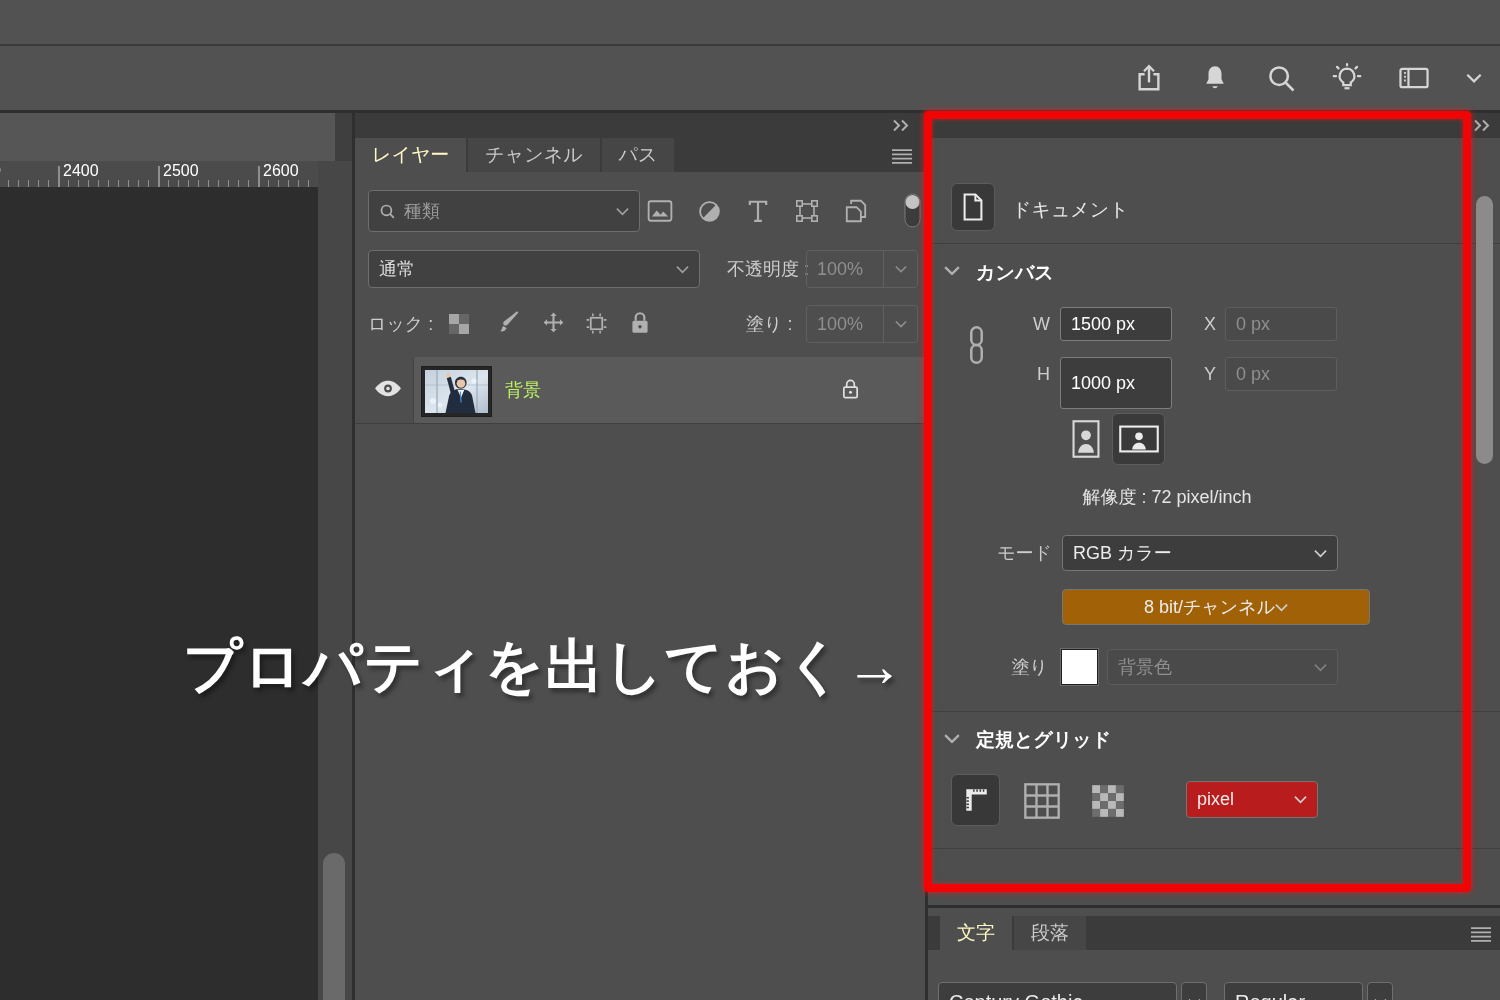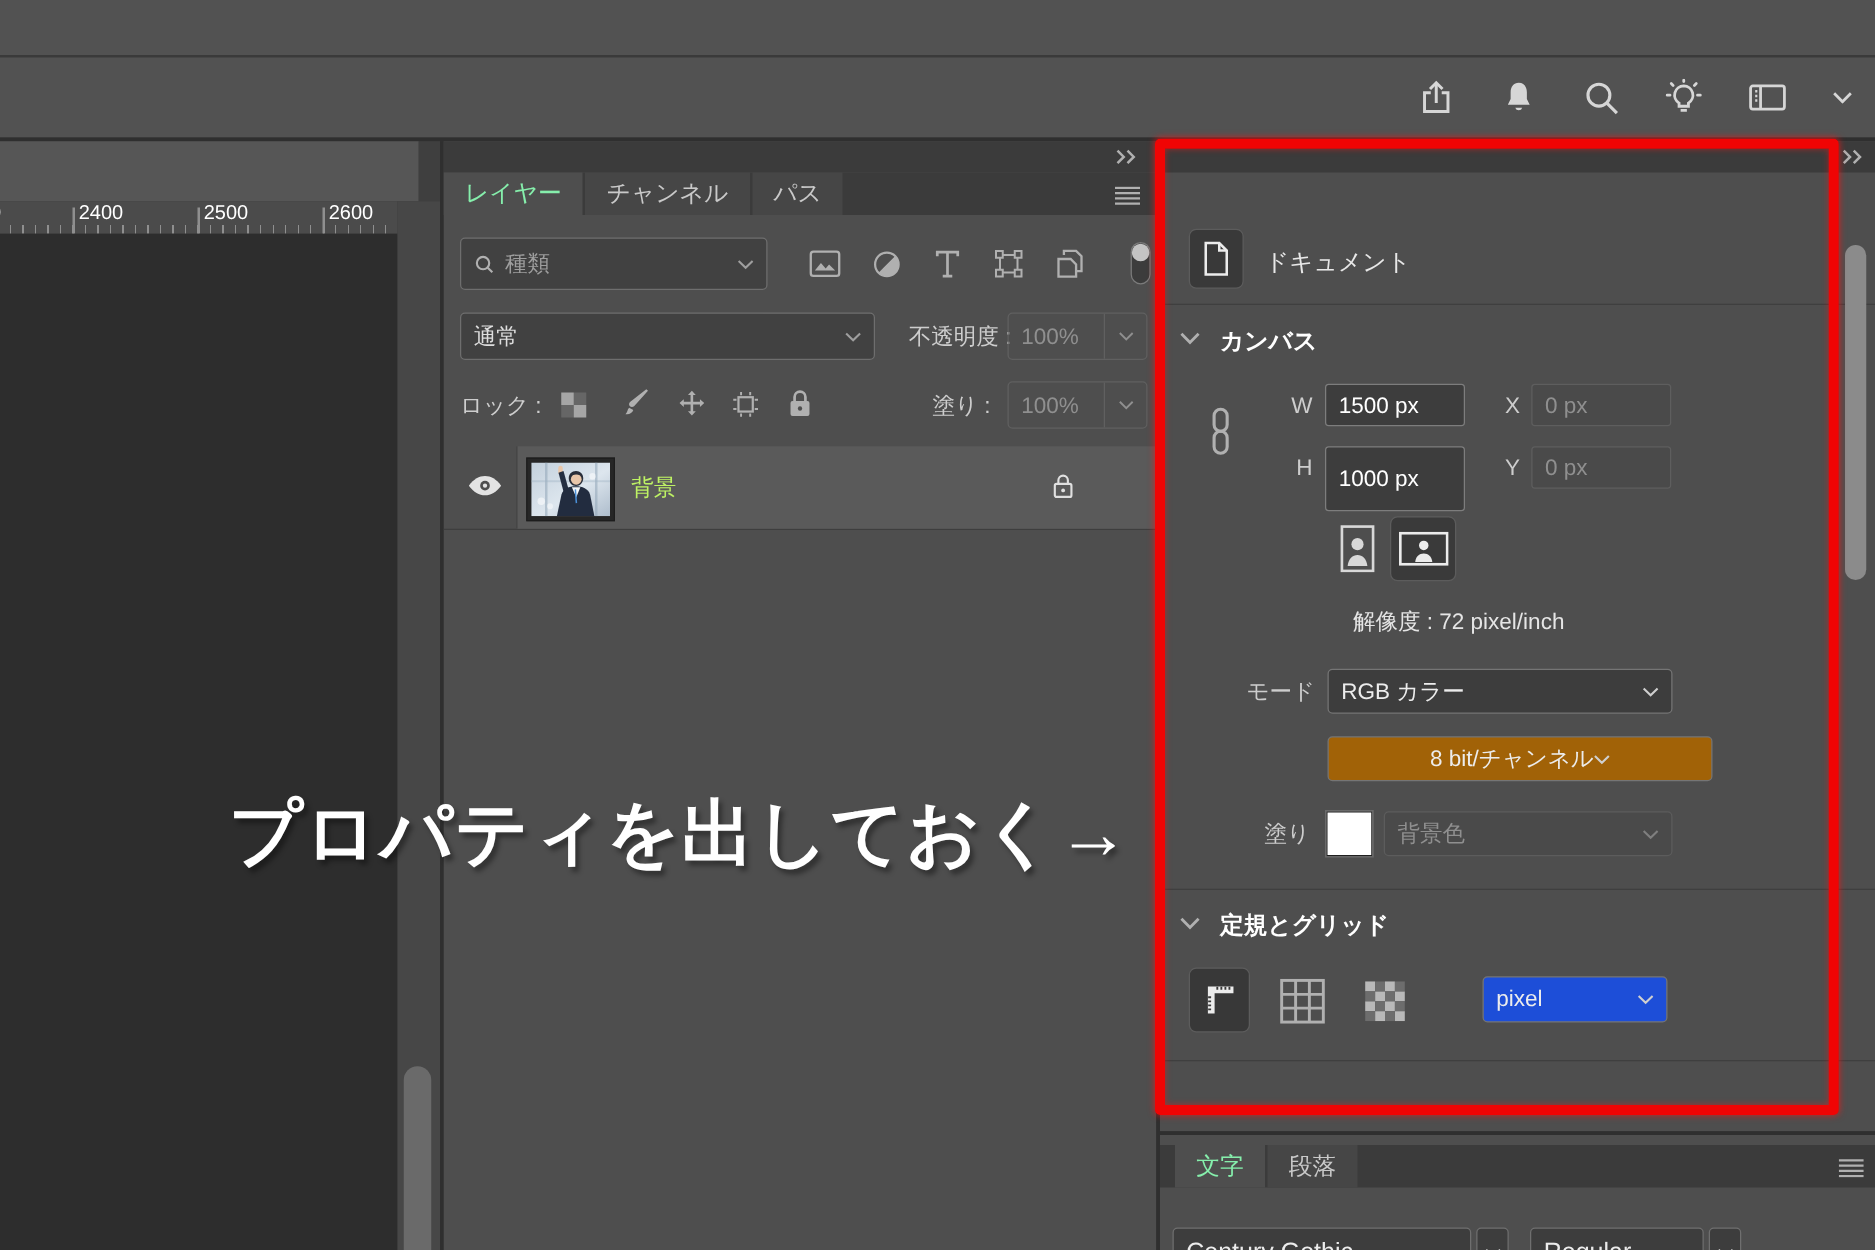--- a/index.html
+++ b/index.html
@@ -6,21 +6,21 @@
   .screen{position:relative;width:1500px;height:1000px;overflow:hidden;background:#3a3a3a;
           font-family:"Liberation Sans","DejaVu Sans",sans-serif;-webkit-font-smoothing:antialiased;}
   .abs{position:absolute;}
   .bar{background:#525252;}
   svg{display:block;}
   .ico{color:#d6d6d6;}
   .ico-dim{color:#b0b0b0;}
   
   .tabrow{background:#3b3b3b;display:flex;align-items:stretch;}
   .tab{display:flex;align-items:center;padding:0 17px;font-size:19px;color:#c9c9c9;background:#464646;margin-right:2px;cursor:default;}
-  .tab.sel{background:#4e4e4e;color:#86efac;}
+  .tab.sel{background:#4e4e4e;color:#fef9c3;}
   
   .dd{display:flex;align-items:center;background:#414141;border:1px solid #6e6e6e;border-radius:4px;
       font-size:18px;color:#ececec;padding:0 10px;justify-content:space-between;box-sizing:border-box;}
   .dd.dis{background:#4a4a4a;border-color:#5c5c5c;color:#8f8f8f;}
   .fld{background:#3d3d3d;border:1px solid #7d7d7d;border-radius:3px;font-size:18px;color:#ffffff;
        display:flex;align-items:center;padding:0 10px;box-sizing:border-box;}
   .fld.dis{background:#4a4a4a;border-color:#5e5e5e;color:#8f8f8f;}
   .combo{display:flex;align-items:stretch;border:1px solid #606060;border-radius:4px;box-sizing:border-box;color:#8f8f8f;font-size:18px;}
   .combo .val{display:flex;align-items:center;padding:0 10px;flex:1;}
   .combo .chev-cell{display:flex;align-items:center;justify-content:center;width:33px;border-left:1px solid #606060;color:#8f8f8f;}
@@ -119,21 +119,21 @@
       <div class="tab">
           <span>パス</span>
         </div>
       <span class="ico-dim abs" style="left:537px;top:11px;">
         <svg width="20" height="15" viewBox="0 0 20 15" stroke="currentColor" stroke-width="1.8">
             <path d="M0 1.2h20M0 5.4h20M0 9.6h20M0 13.8h20"></path>
           </svg>
         </span>
     </div>
 
-    <div class="dd abs" style="left:13px;top:77px;width:246px;height:42px;color:#9e9e9e;gap:40px;">
+    <div class="dd abs" style="left:13px;top:77px;width:272px;height:42px;color:#9e9e9e;gap:40px;">
       <span style="display:flex;align-items:center;gap:8px;">
         <span class="ico-dim">
           <svg width="17" height="17" viewBox="0 0 24 24" fill="none" stroke="currentColor" stroke-width="2.4">
               <circle cx="10.5" cy="10.5" r="7"></circle>
               <path d="M15.8 15.8L21 21"></path>
             </svg>
           </span>
         <span>種類</span>
       </span>
       <svg width="13" height="9" viewBox="0 0 14 9" fill="none" stroke="#9e9e9e" stroke-width="1.8">
@@ -415,21 +415,21 @@
             <rect x="17" y="2" width="5" height="5"></rect>
             <rect x="2" y="7" width="5" height="5"></rect>
             <rect x="12" y="7" width="5" height="5"></rect>
             <rect x="7" y="12" width="5" height="5"></rect>
             <rect x="17" y="12" width="5" height="5"></rect>
             <rect x="2" y="17" width="5" height="5"></rect>
             <rect x="12" y="17" width="5" height="5"></rect>
           </g>
         </svg>
       </span>
-    <div class="dd abs" style="left:258px;top:668px;width:148px;height:37px;background:#1d4ed8;border-color:#757575;">
+    <div class="dd abs" style="left:258px;top:668px;width:132px;height:37px;background:#b91c1c;border-color:#757575;">
       <span>pixel</span>
       <svg width="13" height="9" viewBox="0 0 14 9" fill="none" stroke="#cfcfcf" stroke-width="1.8">
           <path d="M1 1.5l6 6 6-6"></path>
         </svg>
     </div>
     <div class="divh abs" style="left:0;top:735px;width:572px;"></div>
   </div>
 
   <div class="abs" style="left:1476px;top:196px;width:17px;height:268px;background:#8b8b8b;border-radius:9px;"></div>
 

